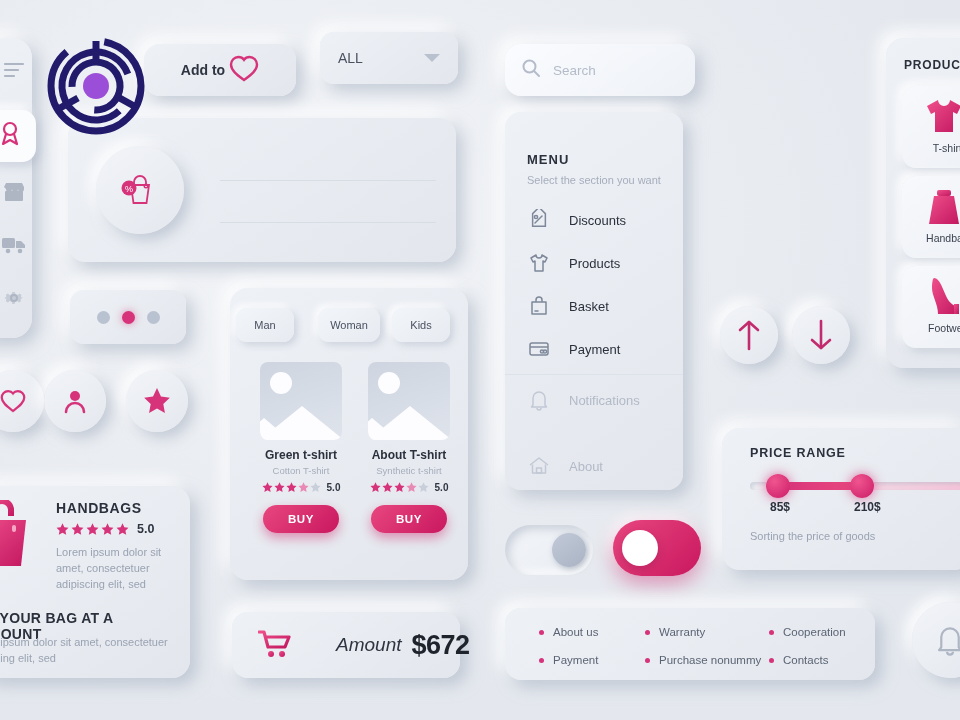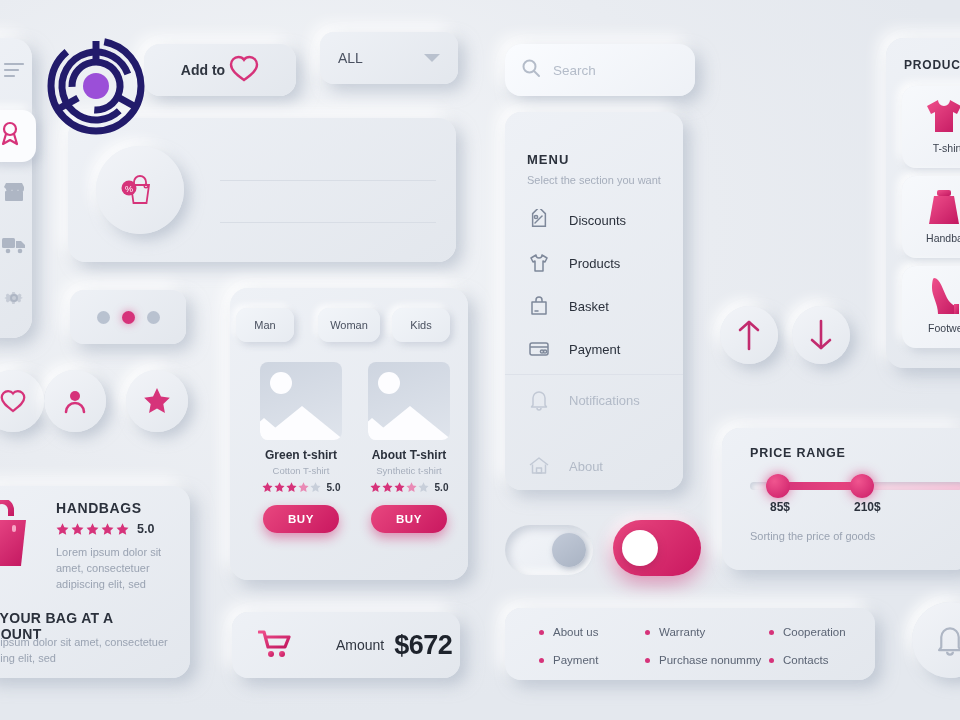--- a/index.html
+++ b/index.html
@@ -135,21 +135,21 @@
   .buy { display:block; margin: 12px auto 0; width: 76px; height: 28px; border-radius: 14px;
          background: linear-gradient(135deg,#e8477f,#c9175f);
          color:#fff; font-size: 11.5px; font-weight:bold; letter-spacing: .6px;
          border:none; cursor:pointer;
          box-shadow: 0 5px 12px rgba(206,30,104,0.45); }
 
   
   #amount { left: 232px; top: 612px; width: 228px; height: 66px; border-radius: 16px;
             display:flex; align-items:center; }
   #amt-ic { margin-left: 26px; width: 34px; height: 30px; }
-  #amt-lbl { margin-left: 44px; font-size: 14px; color:#2f3540; }
+  #amt-lbl { margin-left: 44px; font-size: 19px; color:#2f3540;font-style:italic; }
   #amt-val { margin-left: 10px; font-size: 27px; font-weight:bold; color:#1e232c; letter-spacing:-.5px; }
 
   
   #search { left: 505px; top: 44px; width: 190px; height: 52px; border-radius: 16px;
             background: linear-gradient(145deg,#fafcff,#eef1f6);
             display:flex; align-items:center; padding-left: 16px; gap: 12px; }
   #search .ph { font-size: 13.5px; color:#b4bcc9; }
 
   
   #pcode { left: 722px; top: 44px; width: 126px; height: 52px; border-radius: 14px;

